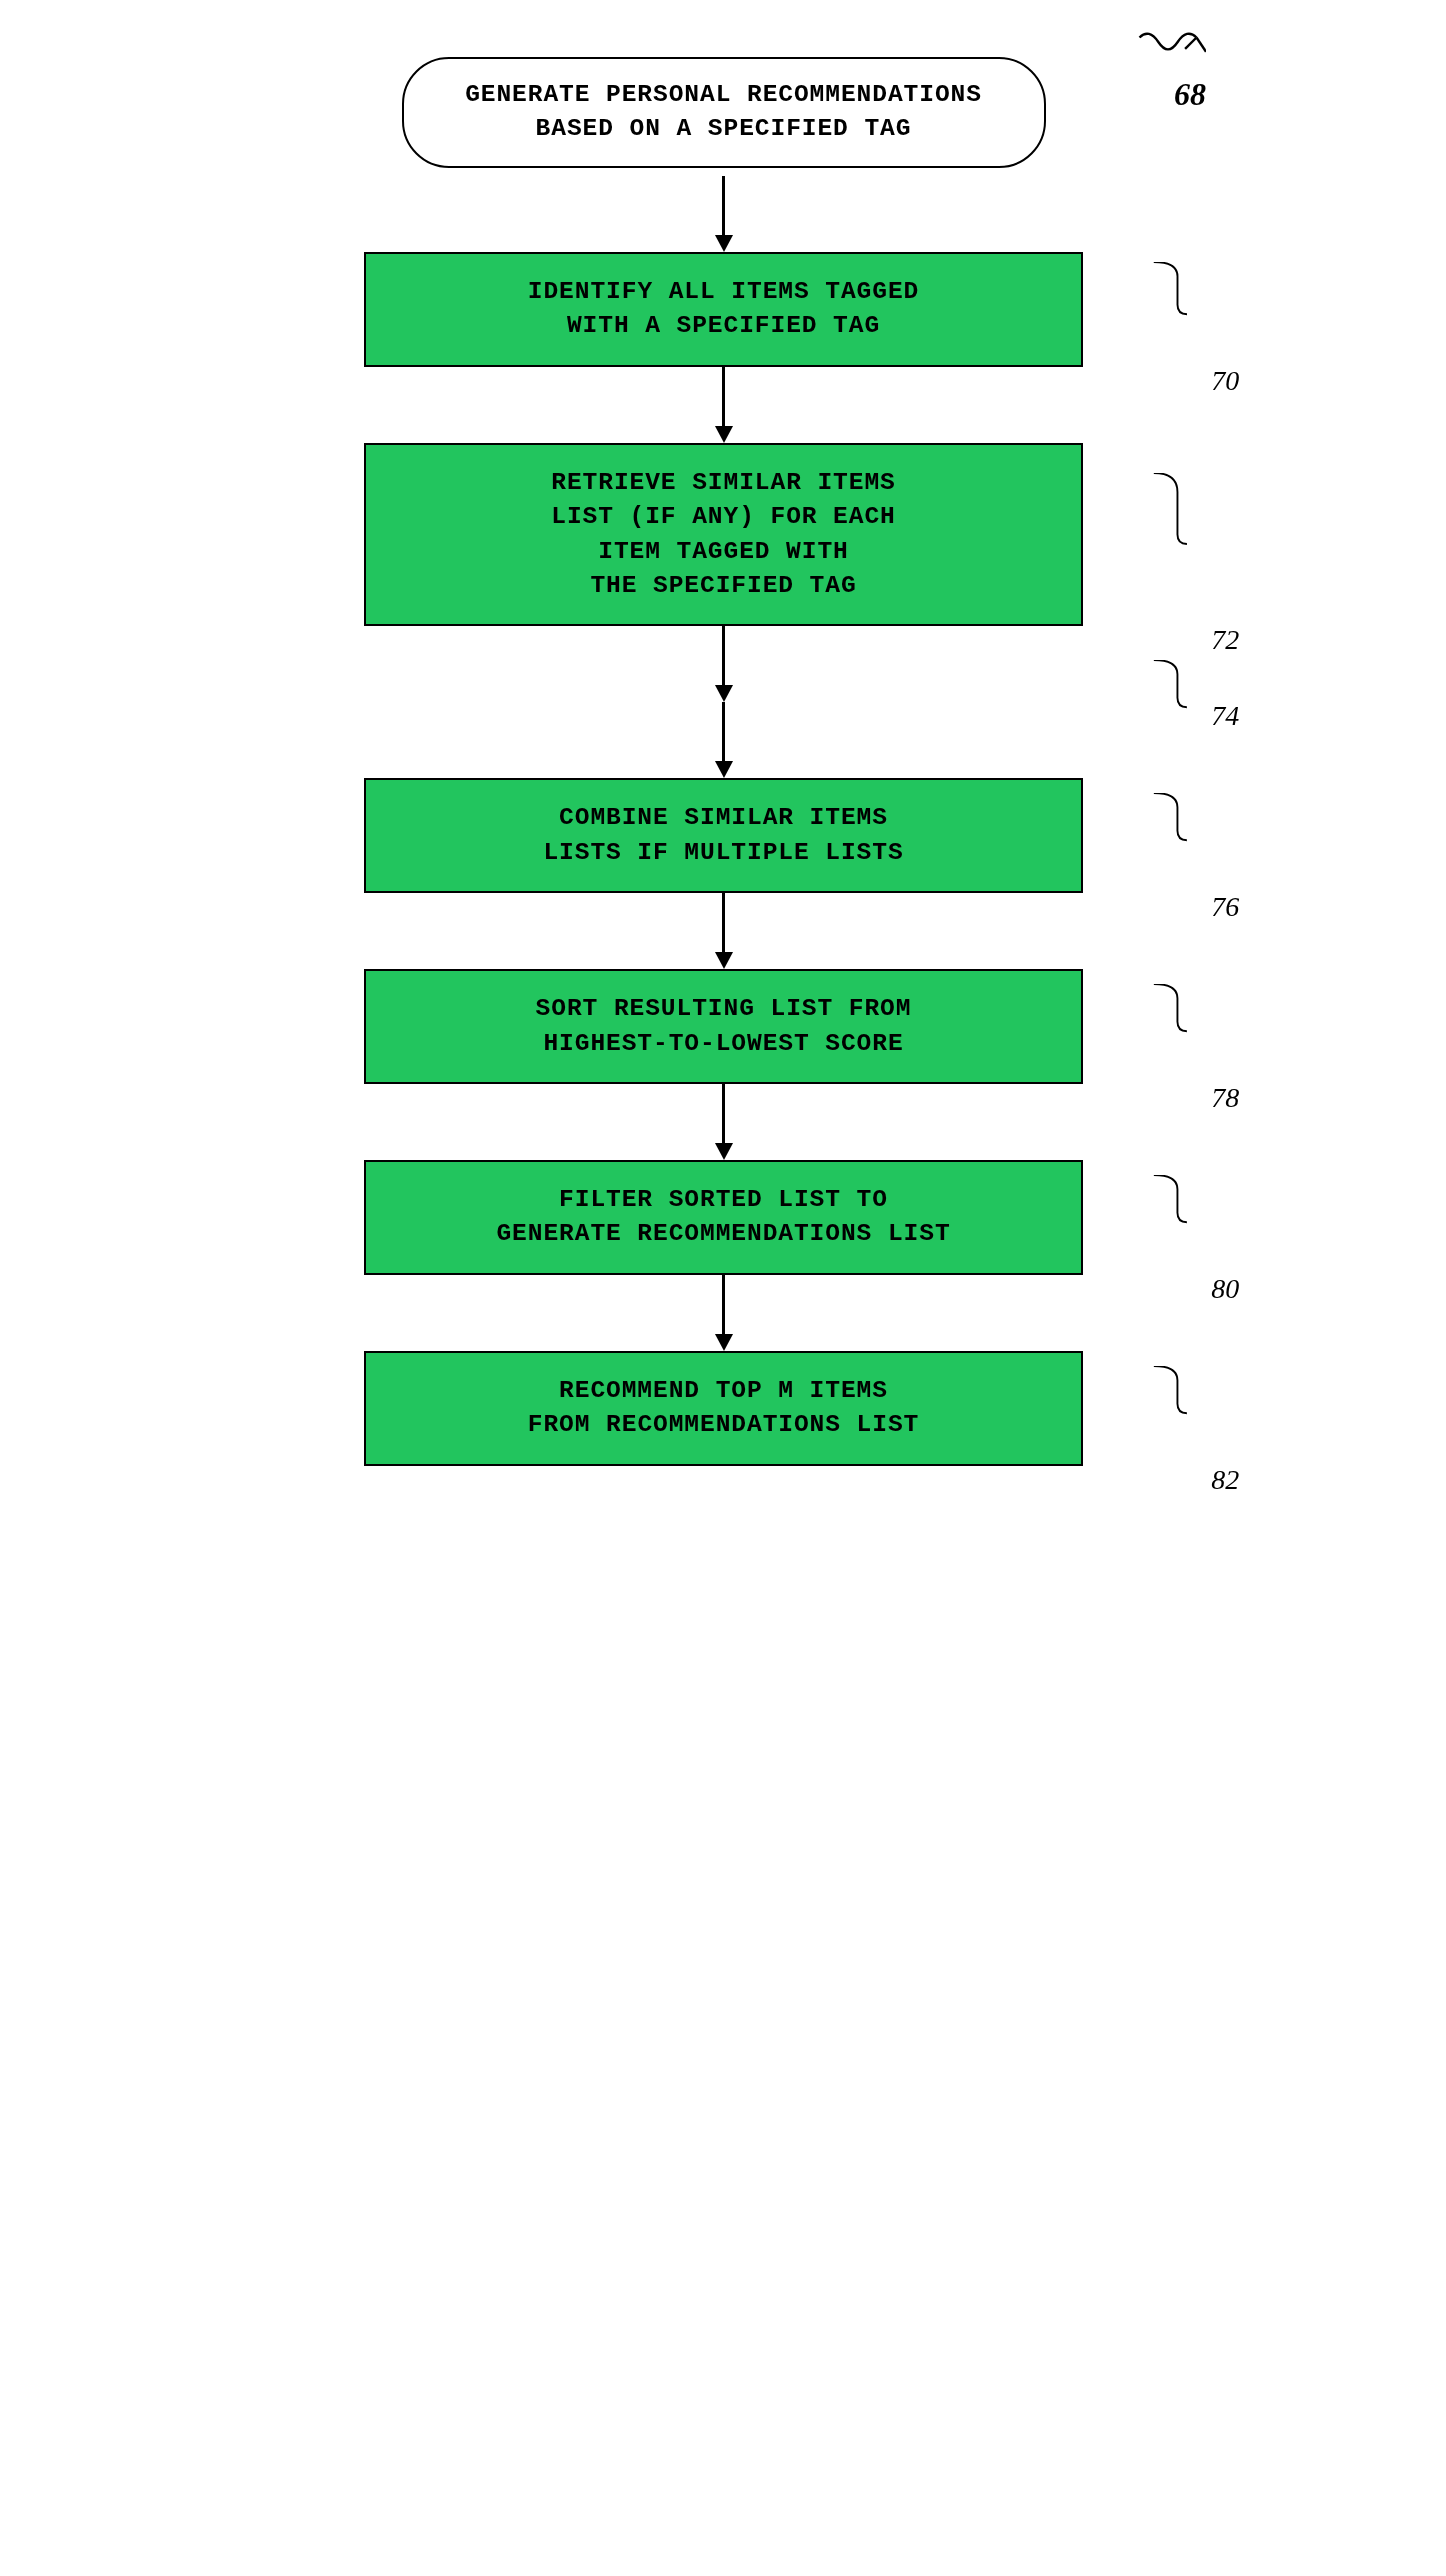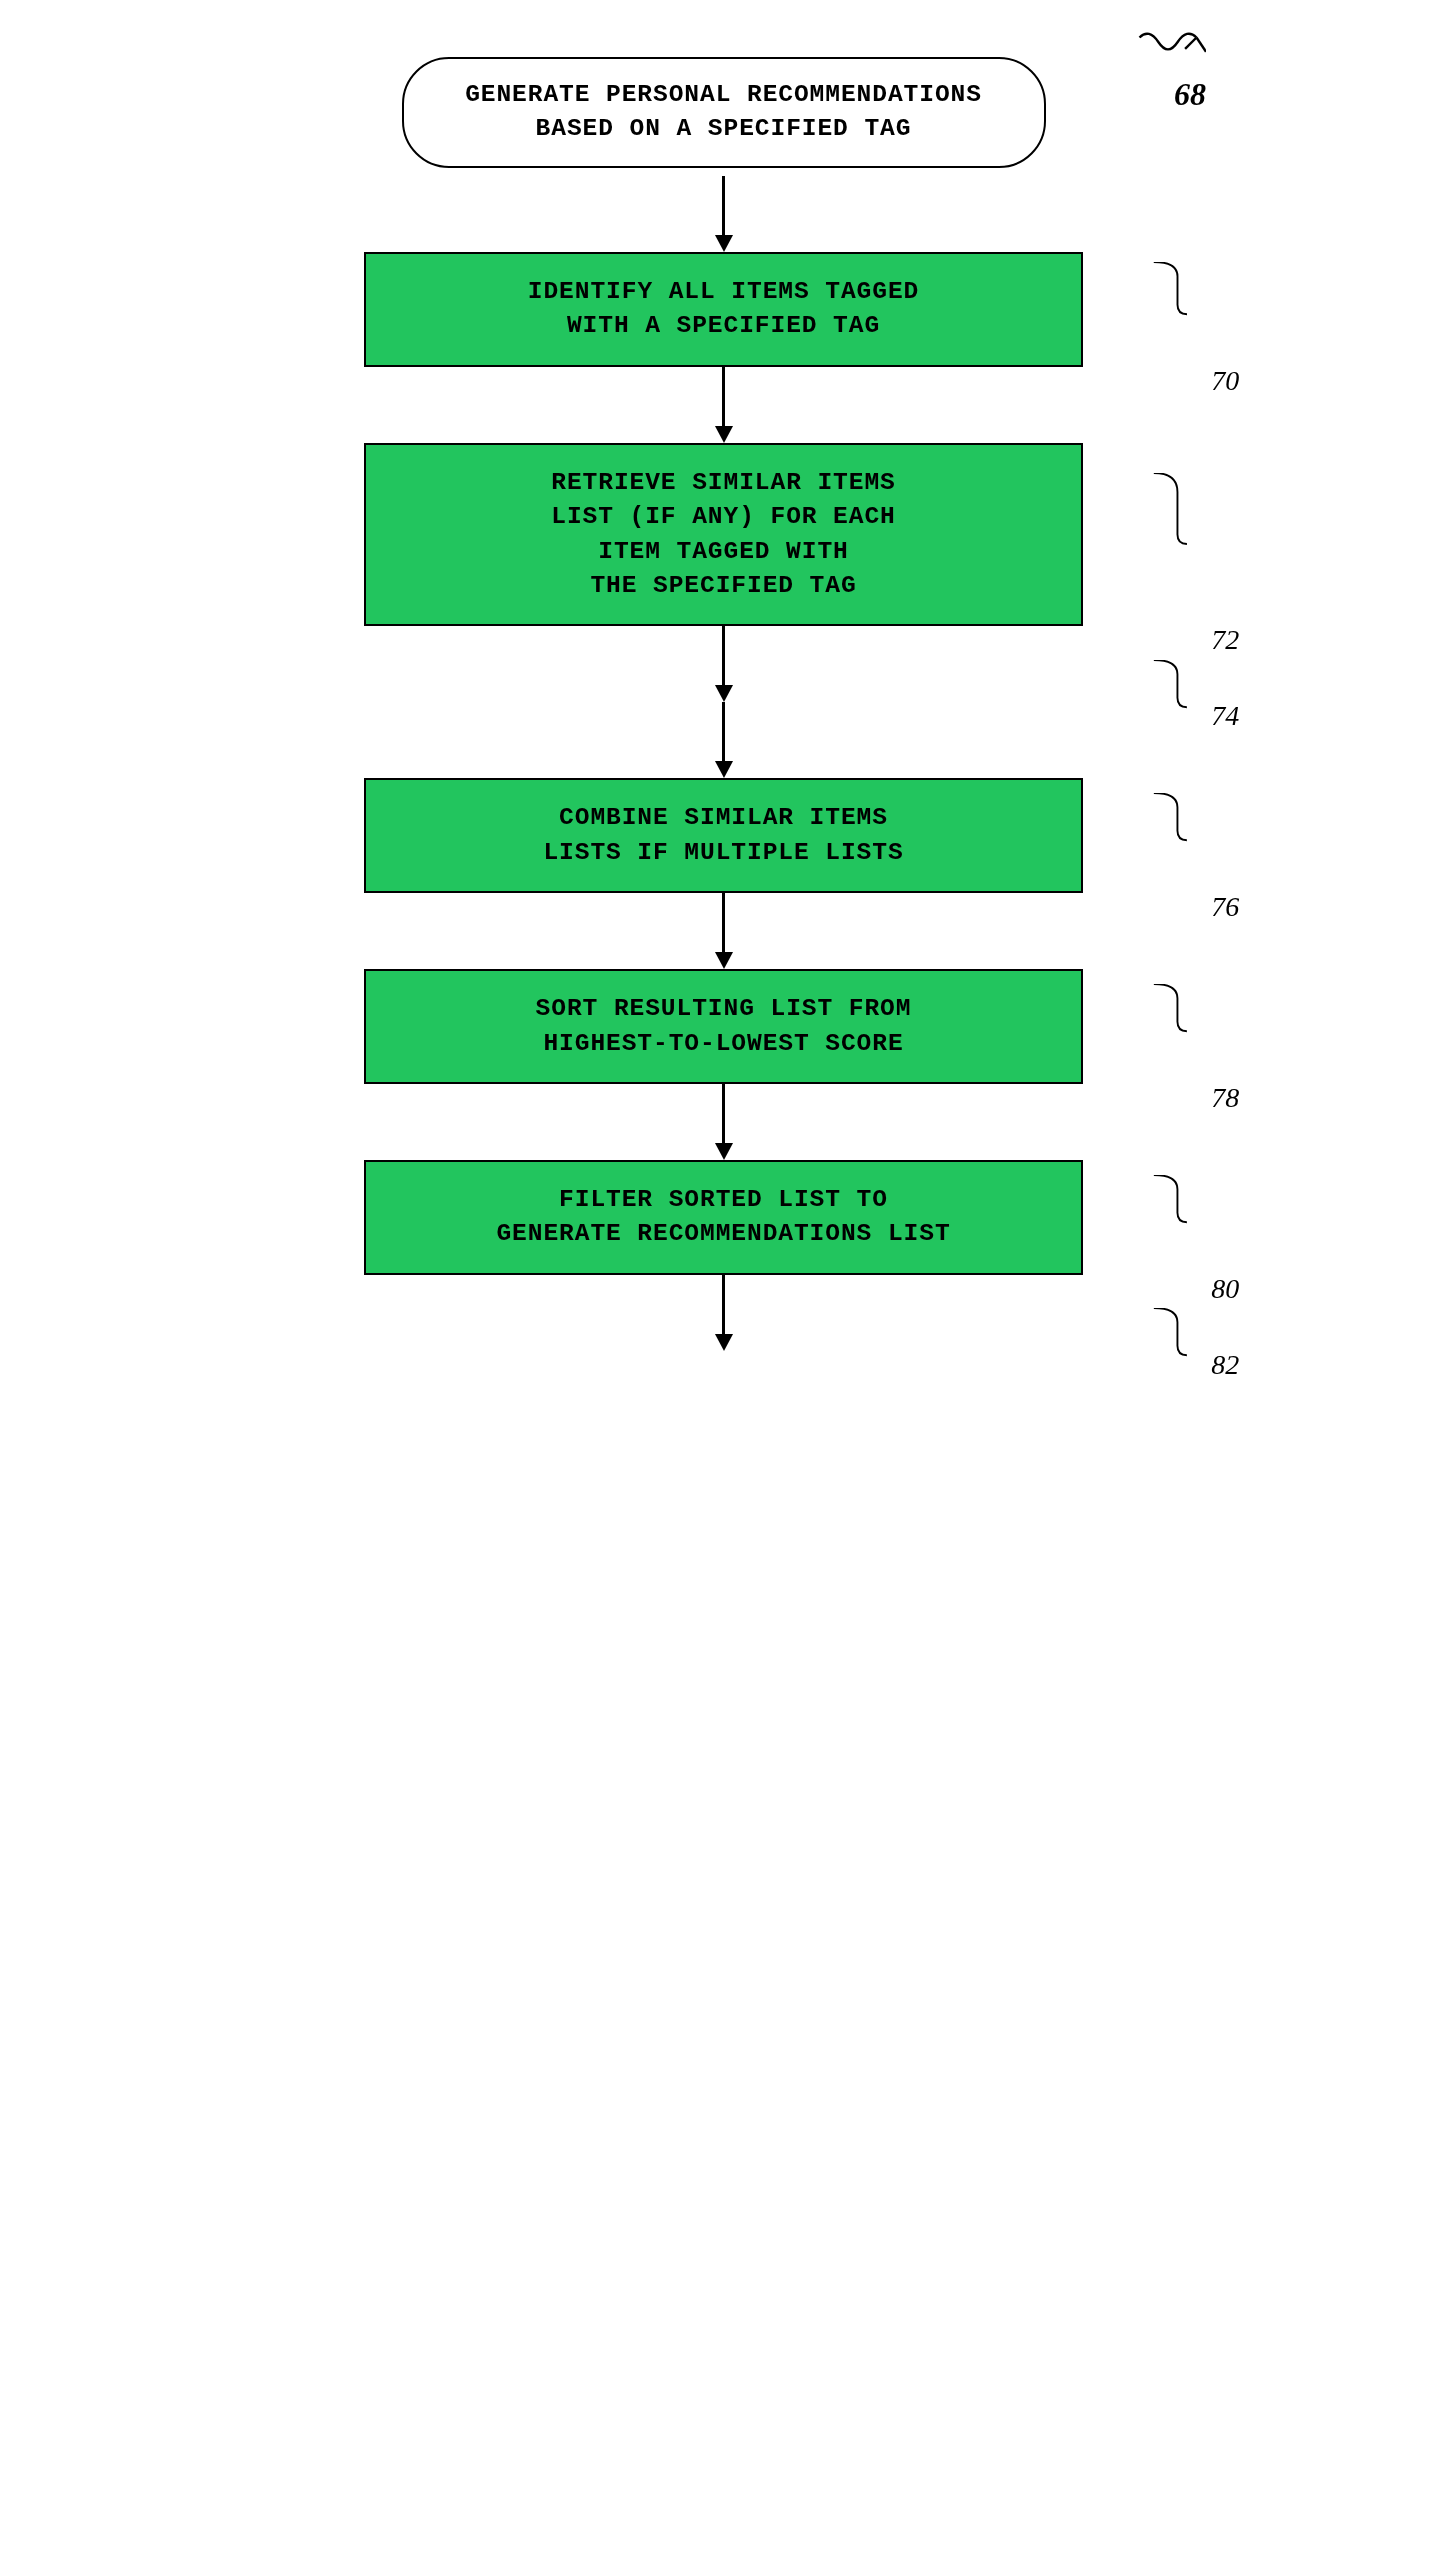--- a/index.html
+++ b/index.html
@@ -187,20 +187,23 @@
     </svg>
     <span style="position:absolute; right:4.7px; bottom:-30px; font-size:28px; font-style:italic; font-family:'Times New Roman',serif;">80</span>
   </div>
 
   <div class="arrow-connector">
     <div class="arrow-line" style="height:47px;"></div>
     <div class="arrow-head"></div>
   </div>
 
   <div class="step-wrapper">
+    <div class="box-rect">
+      <span>RECOMMEND TOP M ITEMS<br>FROM RECOMMENDATIONS LIST</span>
+    </div>
     <svg style="position:absolute; right:57px;" width="38" height="85" viewBox="0 0 40 90">
       <path d="M 5 0 Q 30 0 30 15 L 30 40 Q 30 50 40 50" stroke="#000" stroke-width="2" fill="none"></path>
     </svg>
     <span style="position:absolute; right:4.7px; bottom:-30px; font-size:28px; font-style:italic; font-family:'Times New Roman',serif;">82</span>
   </div>
 
 </div>
 
 
 </body></html>

